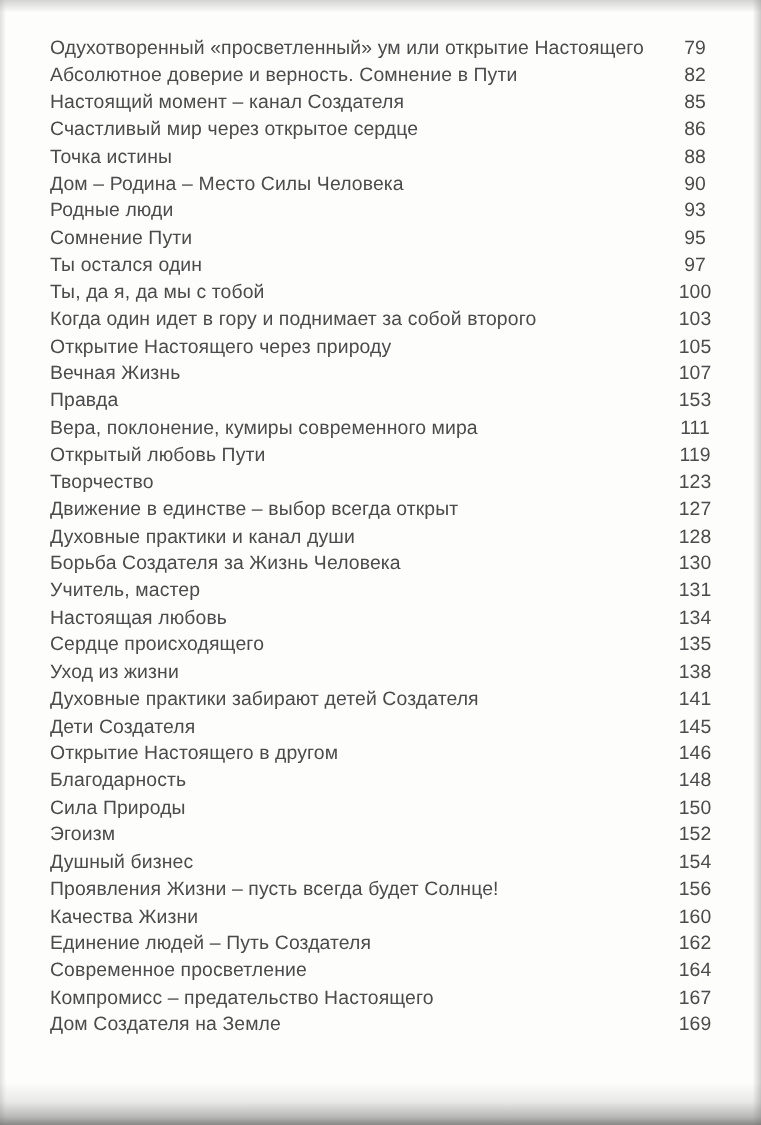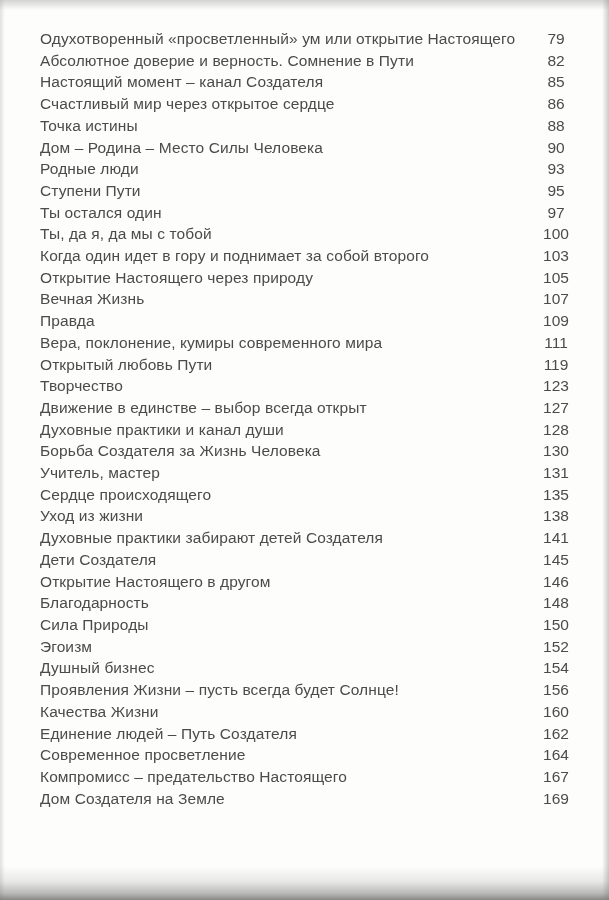--- a/index.html
+++ b/index.html
@@ -101,21 +101,21 @@
       </div>
       <div class="toc-row">
         <span class="toc-title">Дом – Родина – Место Силы Человека</span>
         <span class="toc-page">90</span>
       </div>
       <div class="toc-row">
         <span class="toc-title">Родные люди</span>
         <span class="toc-page">93</span>
       </div>
       <div class="toc-row">
-        <span class="toc-title">Ступени Пути</span>
+        <span class="toc-title">Сомнение Пути</span>
         <span class="toc-page">95</span>
       </div>
       <div class="toc-row">
         <span class="toc-title">Ты остался один</span>
         <span class="toc-page">97</span>
       </div>
       <div class="toc-row">
         <span class="toc-title">Ты, да я, да мы с тобой</span>
         <span class="toc-page">100</span>
       </div>
@@ -126,21 +126,21 @@
       <div class="toc-row">
         <span class="toc-title">Открытие Настоящего через природу</span>
         <span class="toc-page">105</span>
       </div>
       <div class="toc-row">
         <span class="toc-title">Вечная Жизнь</span>
         <span class="toc-page">107</span>
       </div>
       <div class="toc-row">
         <span class="toc-title">Правда</span>
-        <span class="toc-page">109</span>
+        <span class="toc-page">153</span>
       </div>
       <div class="toc-row">
         <span class="toc-title">Вера, поклонение, кумиры современного мира</span>
         <span class="toc-page">111</span>
       </div>
       <div class="toc-row">
         <span class="toc-title">Открытый любовь Пути</span>
         <span class="toc-page">119</span>
       </div>
       <div class="toc-row">
@@ -155,20 +155,24 @@
         <span class="toc-title">Духовные практики и канал души</span>
         <span class="toc-page">128</span>
       </div>
       <div class="toc-row">
         <span class="toc-title">Борьба Создателя за Жизнь Человека</span>
         <span class="toc-page">130</span>
       </div>
       <div class="toc-row">
         <span class="toc-title">Учитель, мастер</span>
         <span class="toc-page">131</span>
+      </div>
+      <div class="toc-row">
+        <span class="toc-title">Настоящая любовь</span>
+        <span class="toc-page">134</span>
       </div>
       <div class="toc-row">
         <span class="toc-title">Сердце происходящего</span>
         <span class="toc-page">135</span>
       </div>
       <div class="toc-row">
         <span class="toc-title">Уход из жизни</span>
         <span class="toc-page">138</span>
       </div>
       <div class="toc-row">

